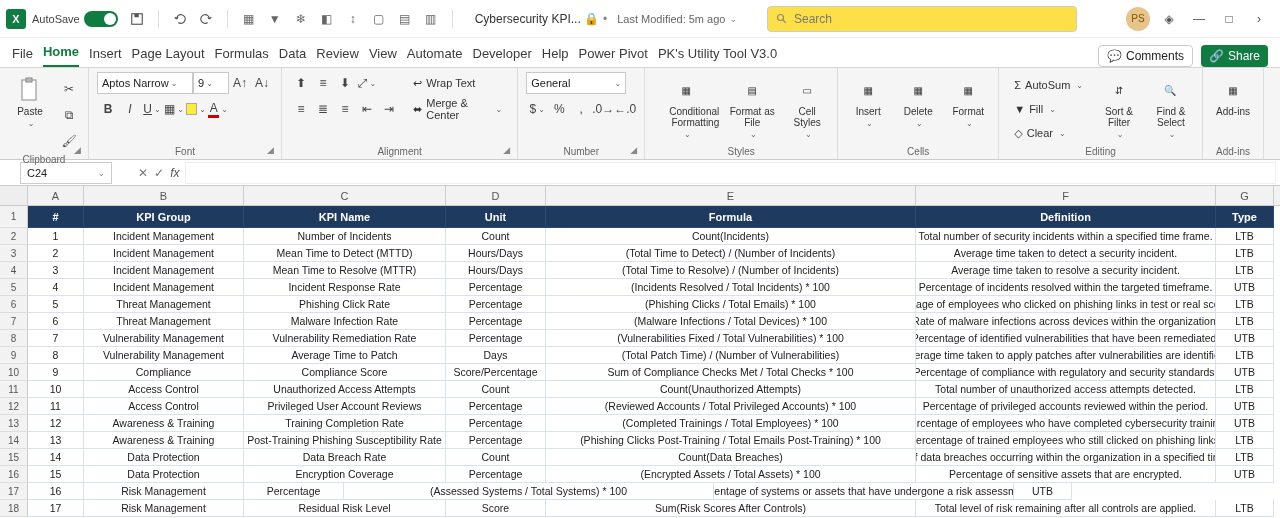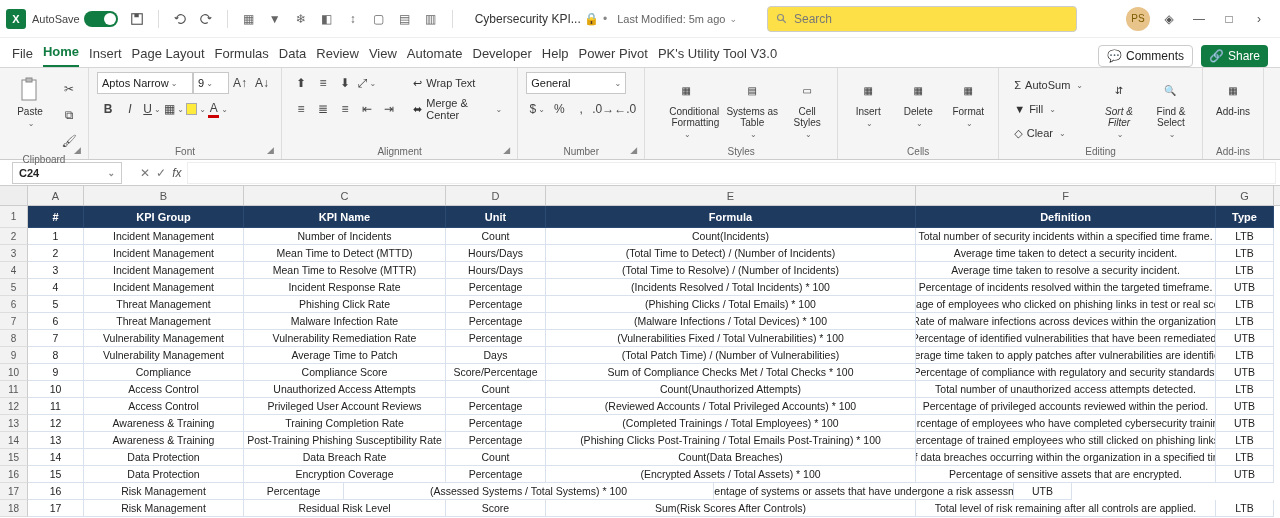--- a/index.html
+++ b/index.html
@@ -39,21 +39,21 @@
 .bigbtn .ic { width:28px; height:28px; display:flex;align-items:center;justify-content:center; }
 .col { display:flex; flex-direction:column; gap:4px; }
 .row { display:flex; align-items:center; }
 .sel { border:1px solid #c8c8c8; background:#fff; height:22px; font-size:11px; padding:0 4px; display:flex;align-items:center; }
 .btn-s { width:22px;height:22px;border:1px solid transparent;display:flex;align-items:center;justify-content:center;border-radius:2px;color:#444; }
 .txtbtn { height:22px; border:1px solid transparent; padding:0 6px; font-size:11px; display:flex;align-items:center;gap:4px; color:#333;}
 .dialog-launcher { position:absolute; right:2px; bottom:2px; width:12px;height:12px; font-size:9px; color:#888;}
 
 
 .fbar { height: 26px; display:flex; align-items:center; border-bottom:1px solid #ccc; background:#fff; }
-.namebox { width:110px; height:22px; border:1px solid #ccc; margin:0 12px; font-size:11px; padding:0 6px; display:flex;align-items:center; justify-content:space-between;font-weight:bold;}
+.namebox { width:92px; height:22px; border:1px solid #ccc; margin:0 20px; font-size:11px; padding:0 6px; display:flex;align-items:center; justify-content:space-between;}
 .fx-controls { display:flex; gap:6px; padding:0 6px; color:#777; }
 .fx { font-style:italic; color:#555; }
 .formula-input { flex:1; height:22px; border:1px solid #eee; margin-right:4px; padding:0 6px; background:#fff;}
 
 
 .grid { display:flex; flex-direction:column; }
 .col-headers { display:flex; height:20px; background:#f2f2f2; border-bottom:1px solid #ccc; }
 .corner { width:28px; border-right:1px solid #ccc; background:#eee;}
 .ch { border-right:1px solid #ccc; text-align:center; font-size:11px; color:#555; display:flex;align-items:center;justify-content:center; }
 .wA{width:56px;} .wB{width:160px;} .wC{width:202px;} .wD{width:100px;} .wE{width:370px;} .wF{width:300px;} .wG{width:58px;}
@@ -263,21 +263,21 @@
 
   <div class="group">
     <div class="group-body">
       <div class="bigbtn" style="width:66px;">
           <div class="ic">▦</div>
           <span style="text-align:right;line-height:1.1;">Conditional Formatting</span>
           <span class="caret">⌄</span>
         </div>
       <div class="bigbtn" style="width:54px;">
           <div class="ic">▤</div>
-          <span style="text-align:center;line-height:1.1;">Systems as Table</span>
+          <span style="text-align:center;line-height:1.1;">Format as File</span>
           <span class="caret">⌄</span>
         </div>
       <div class="bigbtn" style="width:44px;">
           <div class="ic">▭</div>
           <span style="text-align:center;line-height:1.1;">Cell Styles</span>
           <span class="caret">⌄</span>
         </div>
     </div>
     <div class="group-label">Styles</div>
   </div>
@@ -305,21 +305,21 @@
 
   <div class="group">
     <div class="group-body">
       <div class="col" style="gap:2px;padding-top:2px;">
         <div class="txtbtn">Σ <span>AutoSum</span><span class="caret">⌄</span></div>
         <div class="txtbtn">▼ <span>Fill</span><span class="caret">⌄</span></div>
         <div class="txtbtn">◇ <span>Clear</span><span class="caret">⌄</span></div>
       </div>
       <div class="bigbtn" style="width:46px;">
           <div class="ic">⇵</div>
-          <span style="text-align:center;line-height:1.1;font-style:italic;">Sort &amp; Filter</span>
+          <span style="text-align:center;line-height:1.1;">Sort &amp; Filter</span>
           <span class="caret">⌄</span>
         </div>
       <div class="bigbtn" style="width:46px;">
           <div class="ic">🔍</div>
           <span style="text-align:center;line-height:1.1;">Find &amp; Select</span>
           <span class="caret">⌄</span>
         </div>
     </div>
     <div class="group-label">Editing</div>
   </div>

